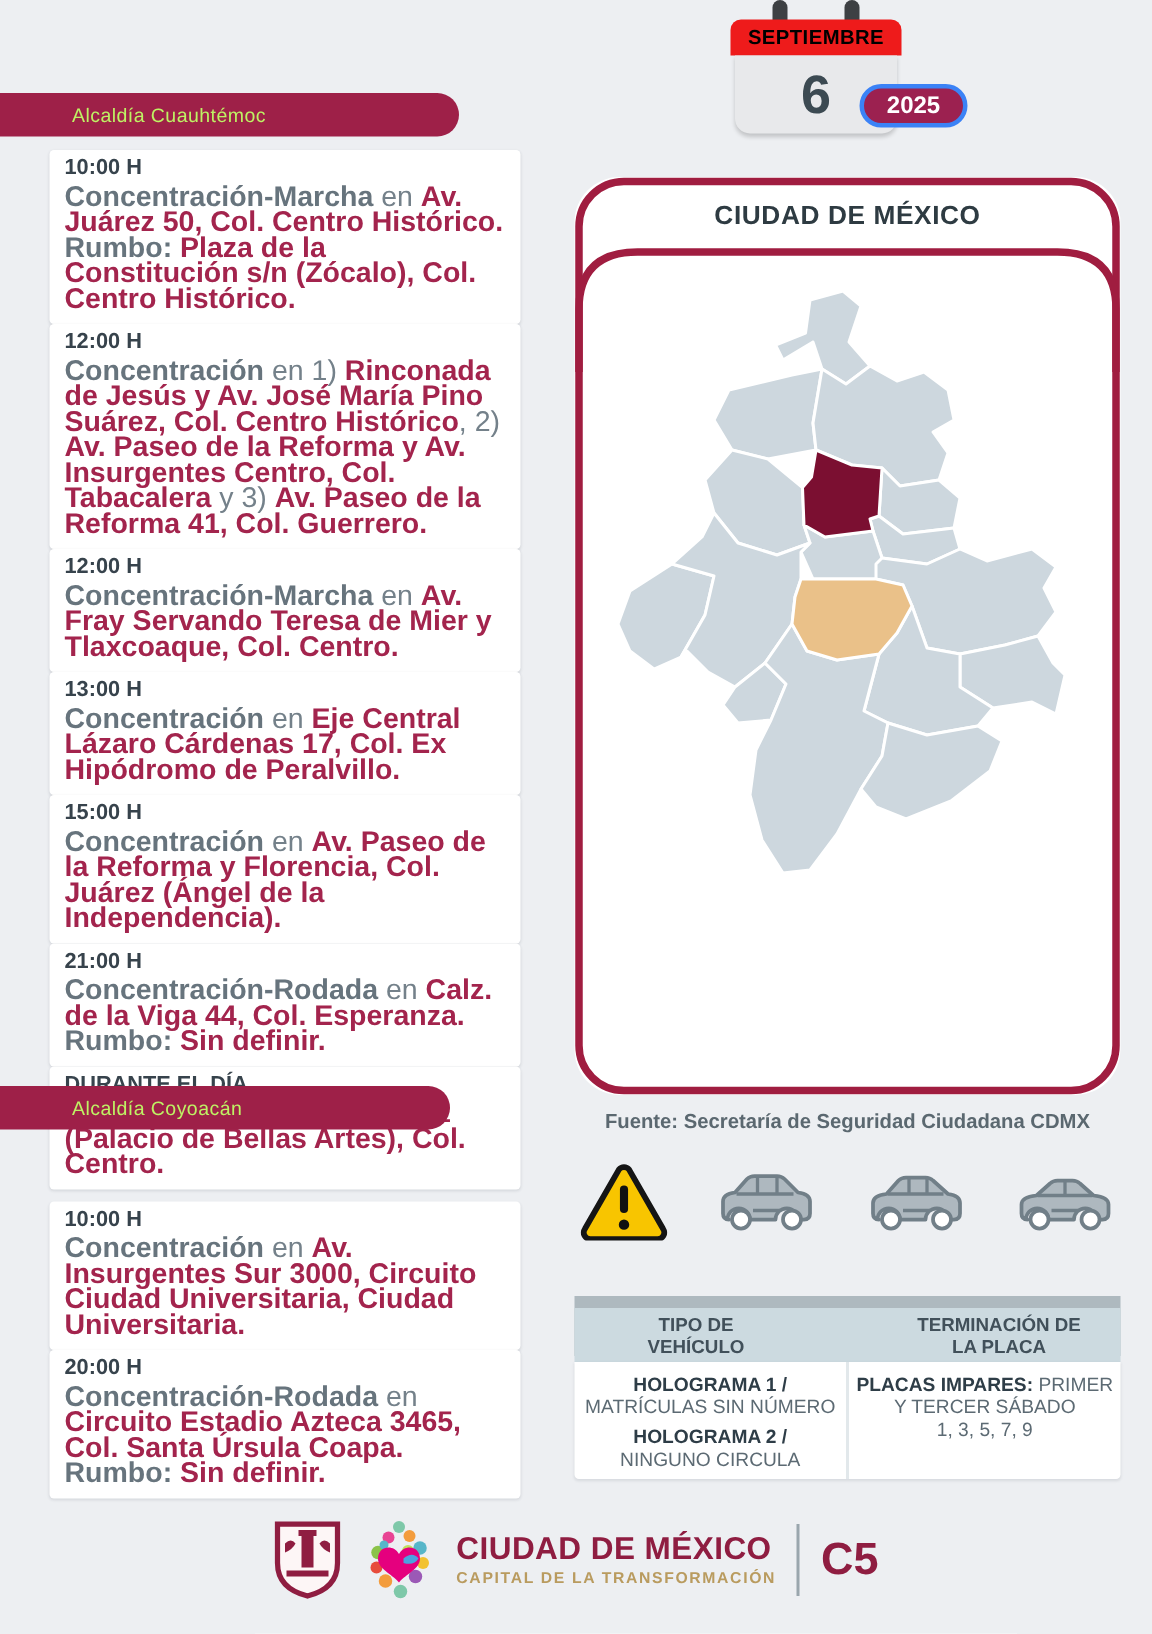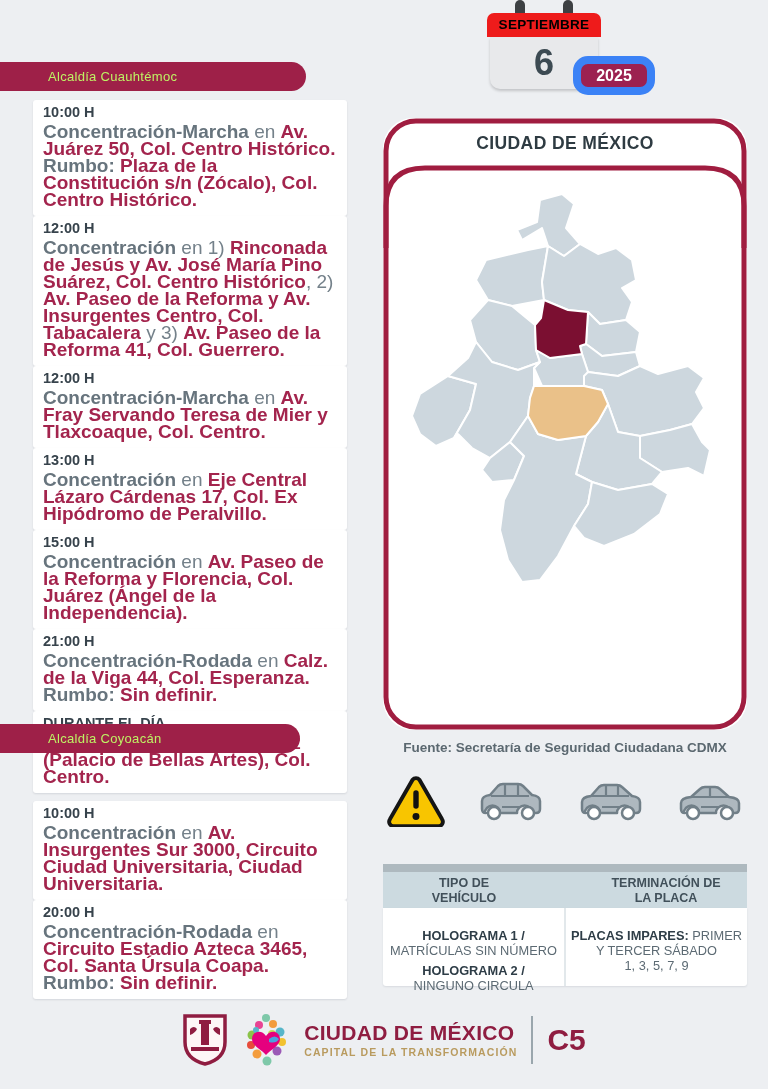--- a/index.html
+++ b/index.html
@@ -8,21 +8,21 @@
   
   .main-title{position:absolute;left:22px;top:8px;font-size:27px;font-weight:800;color:#44535c;letter-spacing:.2px;}
   
   .calendar{position:absolute;left:487px;top:0;width:160px;height:96px;}
   .cal-pin{position:absolute;top:0;width:10px;height:22px;background:#3d4043;border-radius:5px;}
   .cal-head{position:absolute;left:0;top:13px;width:114px;height:24px;background:#ee1b1b;border-radius:7px 7px 0 0;
             color:#000000;font-weight:800;font-size:13.5px;text-align:center;line-height:24px;letter-spacing:.3px;}
   .cal-body{position:absolute;left:3px;top:37px;width:108px;height:52px;background:#e8e9eb;border-radius:0 0 10px 10px;
             box-shadow:0 2px 3px rgba(0,0,0,.18);text-align:center;}
   .cal-day{font-size:36px;font-weight:800;color:#3c4a52;line-height:52px;}
-  .cal-year{position:absolute;left:86px;top:56px;width:66px;height:23px;background:#9c2150;border:8px solid #3b82f6;
+  .cal-year{position:absolute;left:86px;top:56px;width:66px;height:23px;background:#9c2150;border:3px solid #3b82f6;
             border-radius:15px;color:#fff;font-weight:800;font-size:16px;text-align:center;line-height:23px;}
   
   .section-pill{position:absolute;left:0;height:29px;background:#9e2048;border-radius:0 15px 15px 0;
                 color:#bef264;font-size:13px;line-height:29px;padding-left:48px;box-sizing:border-box;letter-spacing:.3px;}
   
   .events{position:absolute;left:33px;width:314px;}
   .card{background:#fff;border-radius:3px;box-shadow:0 1px 2px rgba(30,40,60,.12);
         padding:4px 10px 8px 10px;}
   .card .time{font-size:14.5px;font-weight:800;color:#37434c;margin-bottom:3px;}
   .card .desc{font-size:19px;line-height:17px;}
@@ -38,21 +38,21 @@
   .source-line{position:absolute;left:383px;top:740px;width:364px;text-align:center;font-size:13.5px;font-weight:700;color:#5b6870;}
   
   .icons-row{position:absolute;left:383px;top:770px;width:364px;height:60px;display:flex;align-items:center;justify-content:space-between;padding:0 4px;box-sizing:border-box;}
   
   .hnc-bar{position:absolute;left:383px;top:832px;width:364px;height:40px;background:#aeb9bf;
            text-align:center;font-size:29px;font-weight:800;color:#4c575e;line-height:40px;letter-spacing:.5px;margin-top:32px;}
   .hnc-subhead{position:absolute;left:383px;top:872px;width:364px;height:36px;background:#ccdae0;display:flex;gap:40px;}
   .hnc-subhead .cell{flex:1;text-align:center;font-size:12.5px;font-weight:800;color:#41505a;line-height:15px;padding-top:4px;}
   .hnc-body{position:absolute;left:383px;top:908px;width:364px;height:78px;background:#fff;display:flex;
             box-shadow:0 1px 2px rgba(30,40,60,.10);border-radius:0 0 3px 3px;}
-  .hnc-body .cell{flex:1;text-align:center;font-size:12.8px;line-height:15px;padding-top:20px;color:#5c6a73;}
+  .hnc-body .cell{flex:1;text-align:center;font-size:12.8px;line-height:15px;padding-top:7px;color:#5c6a73;}
   .hnc-body .cell.left{border-right:2px solid #e2e8eb;}
   .hnc-bold{font-weight:800;color:#2e3d47;}
   .veh-row{margin-bottom:5px;}
   
   .footer{position:absolute;left:0;top:1005px;width:768px;height:70px;display:flex;align-items:center;justify-content:center;gap:14px;}
   .brand-block{display:flex;flex-direction:column;line-height:1.05;}
   .brand-name{font-size:21px;font-weight:800;color:#8f1d41;letter-spacing:.3px;}
   .brand-tag{font-size:10.5px;font-weight:700;color:#b99b5f;letter-spacing:1.1px;margin-top:3px;}
   .footer-divider{width:2px;height:48px;background:#9aa6ad;}
   .c5{font-size:30px;font-weight:800;color:#8f1d41;}

